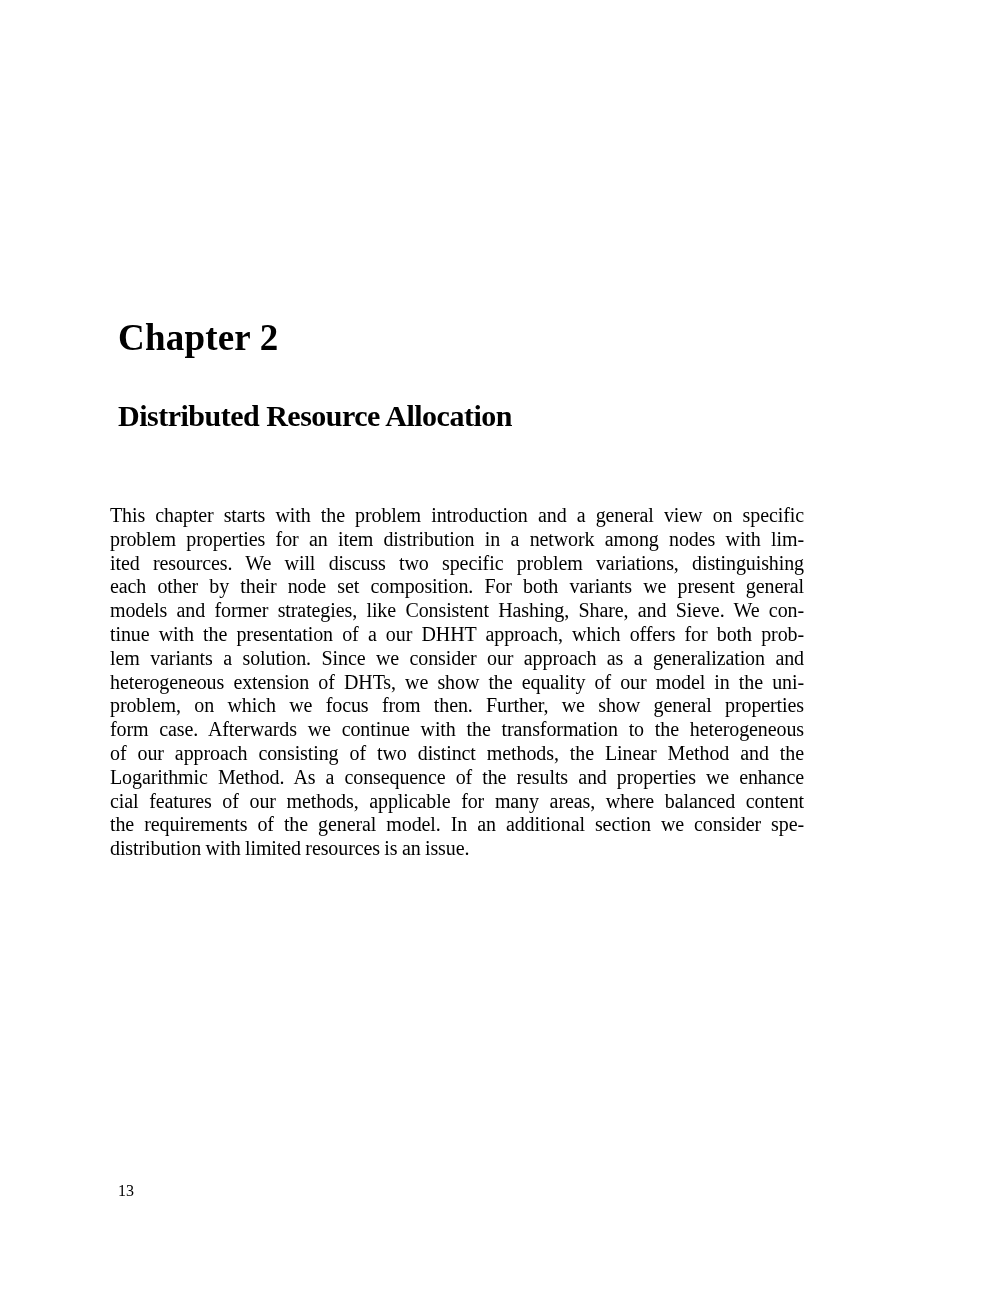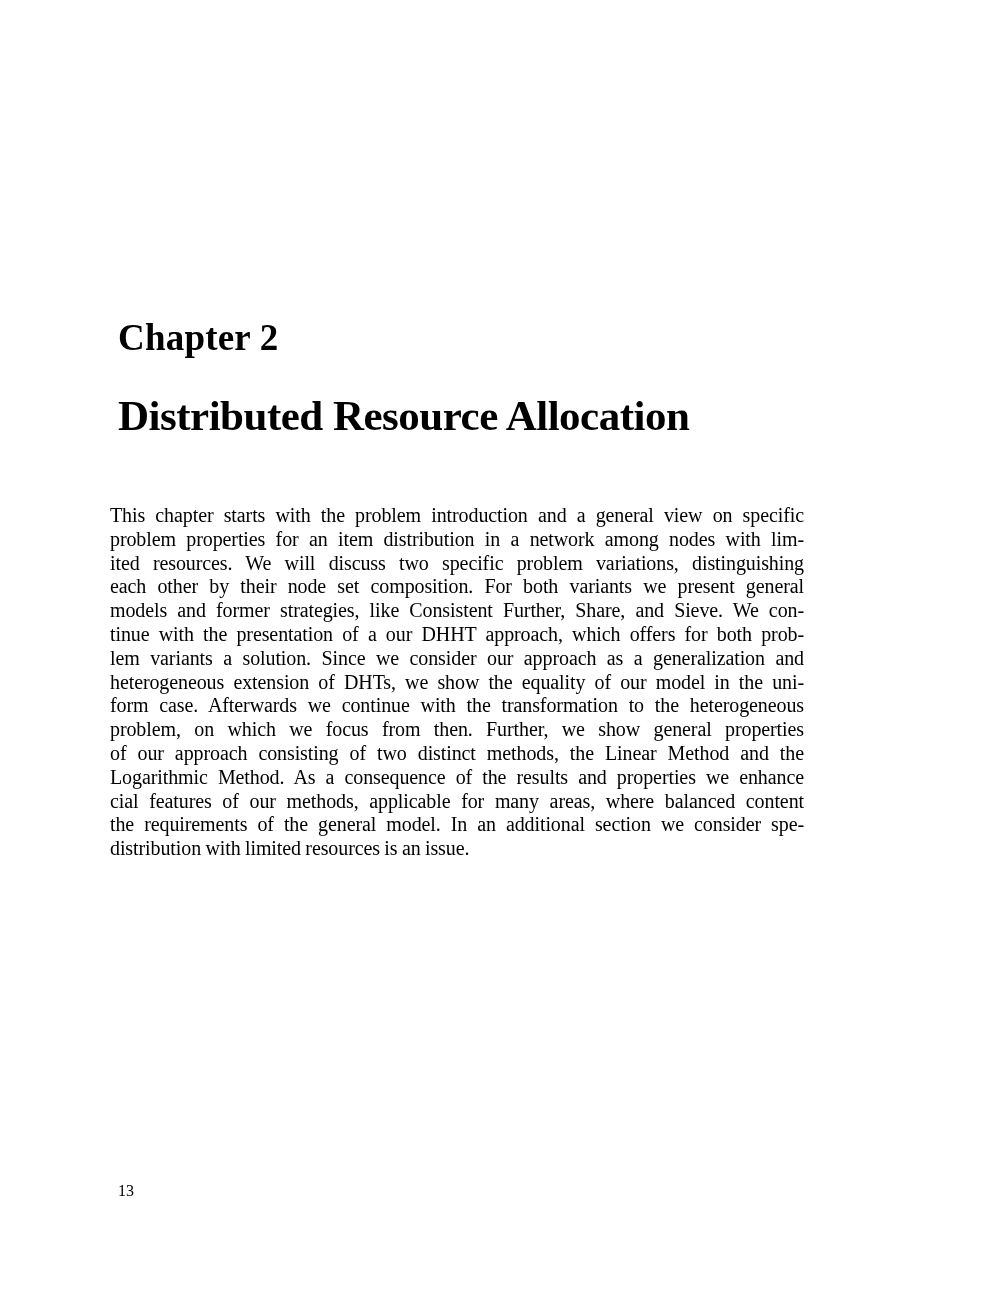--- a/index.html
+++ b/index.html
@@ -22,21 +22,21 @@
     top: 319px;
     font-size: 37px;
     line-height: 37px;
     font-weight: 700;
     letter-spacing: 0.2px;
   }
   .chapter-title {
     position: absolute;
     left: 118px;
     top: 394px;
-    font-size: 43px;
+    font-size: 30px;
     line-height: 44px;
     font-weight: 700;
     letter-spacing: -0.5px;
   }
   .paragraph {
     position: absolute;
     left: 110px;
     top: 504px;
     width: 694px;
     font-size: 20px;
@@ -65,26 +65,26 @@
 <body>
 
 <div class="sheet">
   <div class="chapter-label">Chapter 2</div>
   <div class="chapter-title">Distributed Resource Allocation</div>
   <div class="paragraph">
       <div class="tline" style="">This chapter starts with the problem introduction and a general view on specific</div>
       <div class="tline" style="">problem properties for an item distribution in a network among nodes with lim-</div>
       <div class="tline" style="">ited resources. We will discuss two specific problem variations, distinguishing</div>
       <div class="tline" style="">each other by their node set composition. For both variants we present general</div>
-      <div class="tline" style="">models and former strategies, like Consistent Further, Share, and Sieve. We con-</div>
+      <div class="tline" style="">models and former strategies, like Consistent Hashing, Share, and Sieve. We con-</div>
       <div class="tline" style="">tinue with the presentation of a our DHHT approach, which offers for both prob-</div>
       <div class="tline" style="">lem variants a solution. Since we consider our approach as a generalization and</div>
       <div class="tline" style="">heterogeneous extension of DHTs, we show the equality of our model in the uni-</div>
+      <div class="tline" style="">problem, on which we focus from then. Further, we show general properties</div>
       <div class="tline" style="">form case. Afterwards we continue with the transformation to the heterogeneous</div>
-      <div class="tline" style="">problem, on which we focus from then. Further, we show general properties</div>
       <div class="tline" style="">of our approach consisting of two distinct methods, the Linear Method and the</div>
       <div class="tline" style="">Logarithmic Method. As a consequence of the results and properties we enhance</div>
       <div class="tline" style="">cial features of our methods, applicable for many areas, where balanced content</div>
       <div class="tline" style="">the requirements of the general model. In an additional section we consider spe-</div>
       <div class="tline last" style="">distribution with limited resources is an issue.</div>
     </div>
   <div class="page-number">13</div>
 </div>
 
 </body></html>

